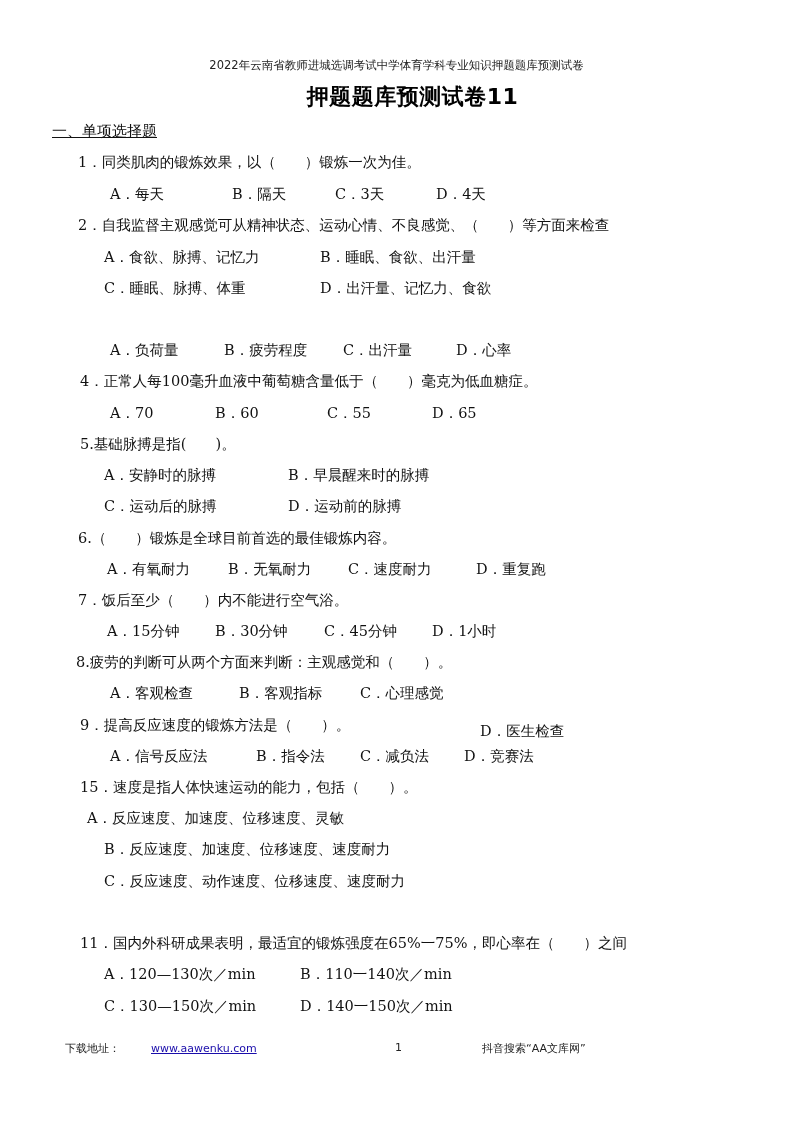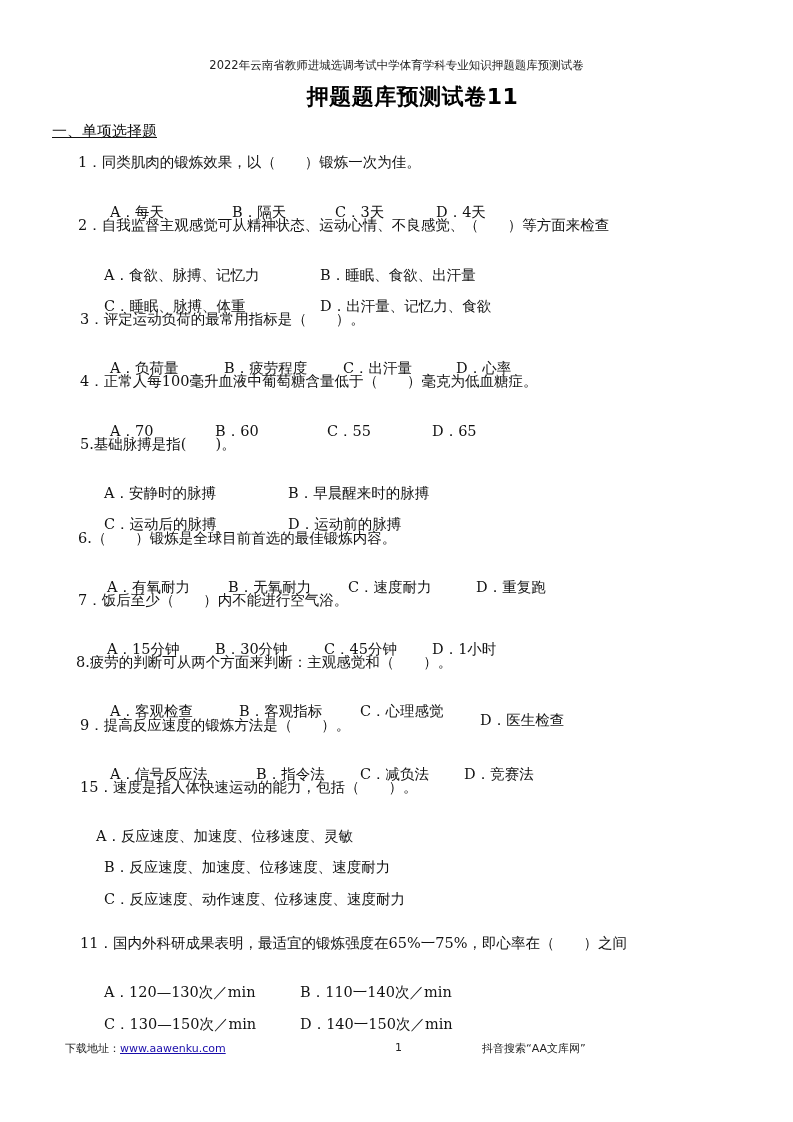--- a/index.html
+++ b/index.html
@@ -5,23 +5,23 @@
     html, body { margin: 0; padding: 0; background: #ffffff; }
     body { width: 793px; height: 1122px; position: relative; overflow: hidden;
            font-family: "DejaVu Serif", "Liberation Serif", serif; color: #111; }
     .page { position: absolute; left: 0; top: 0; width: 793px; height: 1122px; background: #fff; }
     .header { position: absolute; top: 58px; left: 0; width: 793px; text-align: center;
               font-family: "DejaVu Sans", sans-serif; font-size: 11.5px; color: #222; }
     .title { position: absolute; top: 82px; left: 0; width: 793px; text-align: center;
              font-family: "DejaVu Sans", sans-serif; font-size: 22px; font-weight: bold; color: #000; letter-spacing: 0.5px; padding-left: 16px; }
     .section { position: absolute; top: 122px; left: 52px; font-size: 15px; text-decoration: underline; }
     .line { position: absolute; font-size: 14.5px; white-space: pre; line-height: 20px; }
-    .opt { position: absolute; font-size: 14.5px; white-space: pre; line-height: 20px; margin-top: 18px; }
+    .opt { position: absolute; font-size: 14.5px; white-space: pre; line-height: 20px; }
     .footer { position: absolute; top: 1041px; font-family: "DejaVu Sans", sans-serif; font-size: 11px; color: #222; }
-    .footer a { color: #1a0dab; text-decoration: underline; }
+    .footer a { color: #1a0dab; text-decoration: underline; margin-left: 31px; }
   </style>
 </head>
 <body>
 
 <div class="page">
   <div class="header">2022年云南省教师进城选调考试中学体育学科专业知识押题题库预测试卷</div>
   <div class="title">押题题库预测试卷11</div>
   <div class="section">一、单项选择题</div>
 
   <div class="line" style="top:152px;left:78px">1．同类肌肉的锻炼效果，以（　　）锻炼一次为佳。</div>
@@ -29,21 +29,20 @@
   <div class="opt" style="top:184px;left:232px">B．隔天</div>
   <div class="opt" style="top:184px;left:335px">C．3天</div>
   <div class="opt" style="top:184px;left:436px">D．4天</div>
 
   <div class="line" style="top:215px;left:78px">2．自我监督主观感觉可从精神状态、运动心情、不良感觉、（　　）等方面来检查</div>
   <div class="opt" style="top:247px;left:104px">A．食欲、脉搏、记忆力</div>
   <div class="opt" style="top:247px;left:320px">B．睡眠、食欲、出汗量</div>
   <div class="opt" style="top:278px;left:104px">C．睡眠、脉搏、体重</div>
   <div class="opt" style="top:278px;left:320px">D．出汗量、记忆力、食欲</div>
 
-  <div class="line" style="top:309px;left:80px">3．评定运动负荷的最常用指标是（　　）。</div>
   <div class="opt" style="top:340px;left:110px">A．负荷量</div>
   <div class="opt" style="top:340px;left:224px">B．疲劳程度</div>
   <div class="opt" style="top:340px;left:343px">C．出汗量</div>
   <div class="opt" style="top:340px;left:456px">D．心率</div>
 
   <div class="line" style="top:371px;left:80px">4．正常人每100毫升血液中葡萄糖含量低于（　　）毫克为低血糖症。</div>
   <div class="opt" style="top:403px;left:110px">A．70</div>
   <div class="opt" style="top:403px;left:215px">B．60</div>
   <div class="opt" style="top:403px;left:327px">C．55</div>
   <div class="opt" style="top:403px;left:432px">D．65</div>
@@ -63,30 +62,30 @@
   <div class="line" style="top:590px;left:78px">7．饭后至少（　　）内不能进行空气浴。</div>
   <div class="opt" style="top:621px;left:107px">A．15分钟</div>
   <div class="opt" style="top:621px;left:215px">B．30分钟</div>
   <div class="opt" style="top:621px;left:324px">C．45分钟</div>
   <div class="opt" style="top:621px;left:432px">D．1小时</div>
 
   <div class="line" style="top:652px;left:76px">8.疲劳的判断可从两个方面来判断：主观感觉和（　　）。</div>
   <div class="opt" style="top:683px;left:110px">A．客观检查</div>
   <div class="opt" style="top:683px;left:239px">B．客观指标</div>
   <div class="opt" style="top:683px;left:360px">C．心理感觉</div>
-  <div class="opt" style="top:692px;left:480px">D．医生检查</div>
+  <div class="opt" style="top:721px;left:480px">D．医生检查</div>
 
   <div class="line" style="top:715px;left:80px">9．提高反应速度的锻炼方法是（　　）。</div>
   <div class="opt" style="top:746px;left:110px">A．信号反应法</div>
   <div class="opt" style="top:746px;left:256px">B．指令法</div>
   <div class="opt" style="top:746px;left:360px">C．减负法</div>
   <div class="opt" style="top:746px;left:464px">D．竞赛法</div>
 
   <div class="line" style="top:777px;left:80px">15．速度是指人体快速运动的能力，包括（　　）。</div>
-  <div class="opt" style="top:808px;left:96px">A．反应速度、加速度、位移速度、灵敏</div>
+  <div class="opt" style="top:808px;left:87px">A．反应速度、加速度、位移速度、灵敏</div>
   <div class="opt" style="top:839px;left:104px">B．反应速度、加速度、位移速度、速度耐力</div>
   <div class="opt" style="top:871px;left:104px">C．反应速度、动作速度、位移速度、速度耐力</div>
 
   <div class="line" style="top:933px;left:80px">11．国内外科研成果表明，最适宜的锻炼强度在65%一75%，即心率在（　　）之间</div>
   <div class="opt" style="top:964px;left:104px">A．120—130次／min</div>
   <div class="opt" style="top:964px;left:300px">B．110一140次／min</div>
   <div class="opt" style="top:996px;left:104px">C．130—150次／min</div>
   <div class="opt" style="top:996px;left:300px">D．140一150次／min</div>
 
   <div class="footer" style="left:65px">

